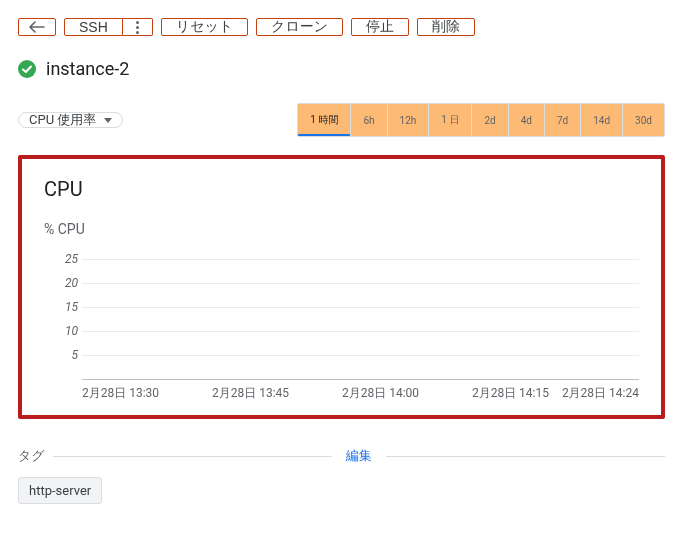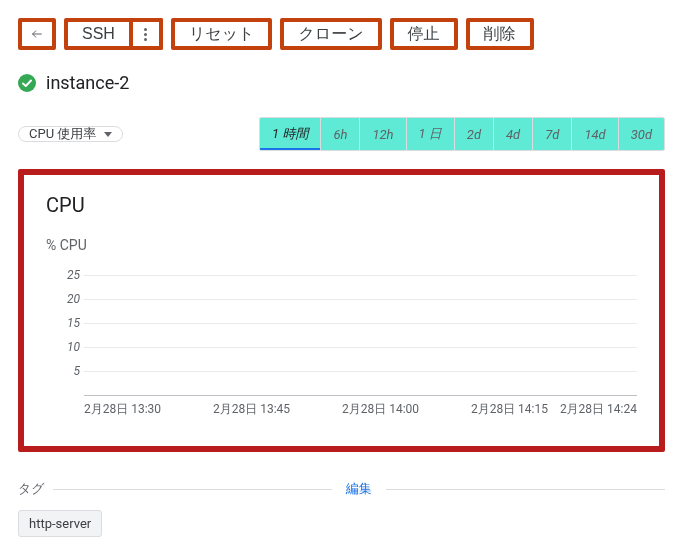--- a/index.html
+++ b/index.html
@@ -11,31 +11,31 @@
     color: #3c4043;
     background: #fff;
     width: 683px;
   }
   .toolbar {
     display: flex;
     gap: 8px;
     margin-bottom: 22px;
   }
   .btn {
-    border: 4px solid #c2410c;
+    border: 1px solid #c2410c;
     background: #fff;
     border-radius: 2px;
     padding: 7px 14px;
-    font-size: 16px;
+    font-size: 14px;
     color: #3c4043;
     cursor: pointer;
     display: inline-flex;
     align-items: center;
     justify-content: center;
-    height: 32px;
+    height: 18px;
   }
   .btn.icon-only { padding: 7px 10px; width: 38px; }
   .btn-group { display: flex; }
   .btn-group .btn { border-radius: 0; }
   .btn-group .btn:first-child { border-radius: 2px 0 0 2px; }
   .btn-group .btn:last-child { border-radius: 0 2px 2px 0; border-left: none; }
 
   .instance-row {
     display: flex;
     align-items: center;
@@ -75,40 +75,39 @@
   }
 
   .time-tabs {
     display: flex;
     border: 1px solid #dadce0;
     border-radius: 2px;
     overflow: hidden;
   }
   .time-tab {
     padding: 7px 12px;
-    font-size: 13px;
-    color: #5f6368;
-    background: #5eead4;
+    font-size: 10px;
+    color: #5f6368;
+    background: #fdba74;
     border-left: 1px solid #dadce0;
     cursor: pointer;
     height: 32px;
     display: flex;
     align-items: center;
-    font-style: italic;
   }
   .time-tab:first-child { border-left: none; }
   .time-tab.active {
     color: #202124;
     box-shadow: inset 0 -2px 0 #1a73e8;
   }
 
   .chart-panel {
-    border: 6px solid #b91c1c;
+    border: 4px solid #b91c1c;
     border-radius: 2px;
-    padding: 18px 22px 28px 22px;
+    padding: 18px 22px 13px 22px;
   }
   .chart-title {
     font-size: 20px;
     color: #202124;
     margin-bottom: 20px;
   }
   .chart-subtitle {
     font-size: 14px;
     color: #5f6368;
     margin-bottom: 12px;

